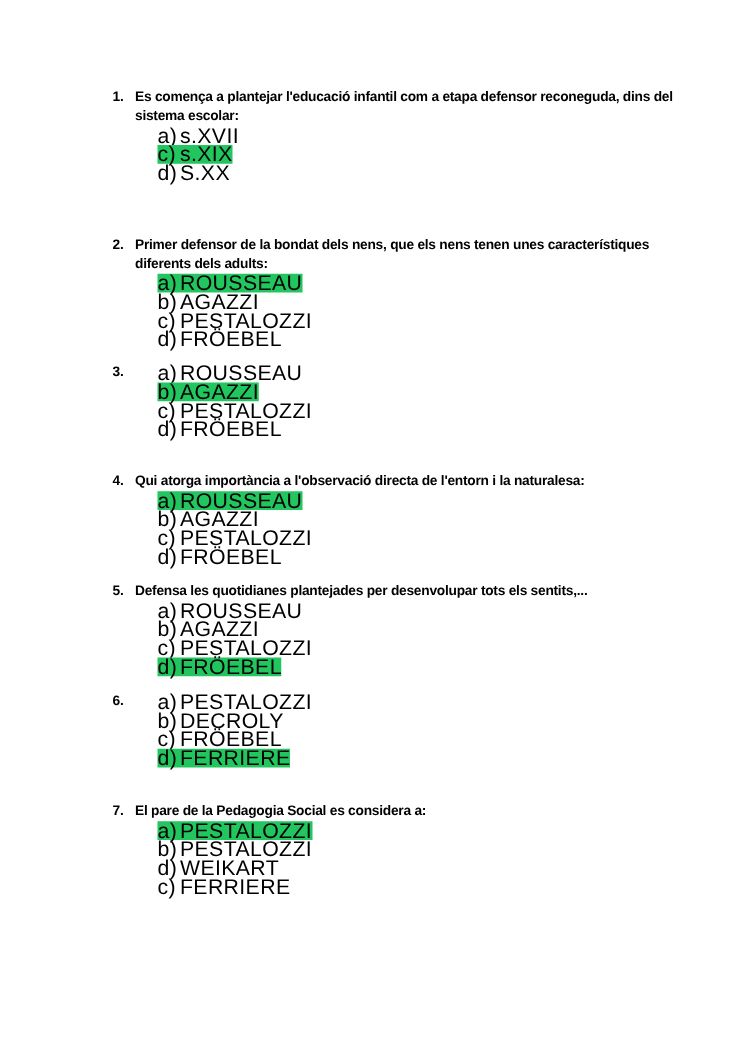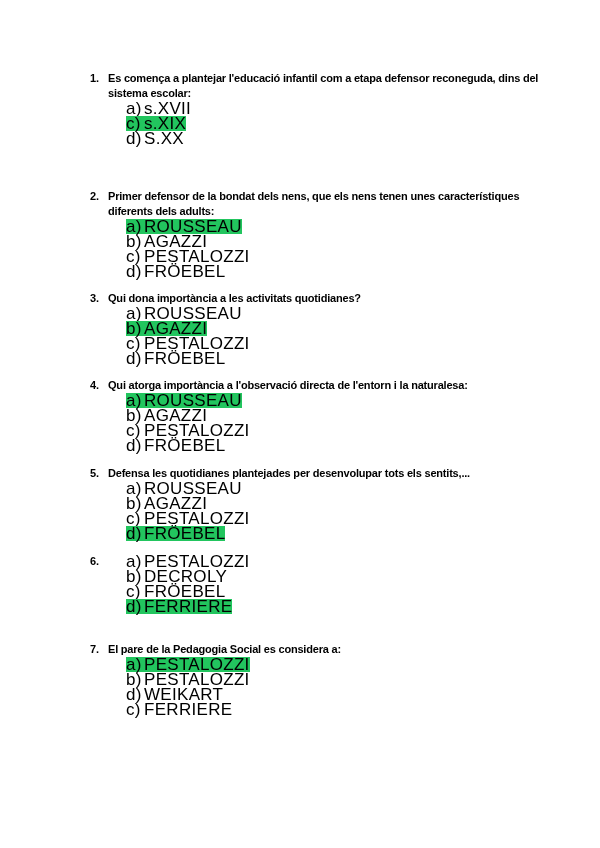--- a/index.html
+++ b/index.html
@@ -41,21 +41,20 @@
       <li class="opt correct"><span class="hl"><span class="opt-letter">a)</span><span>ROUSSEAU</span></span></li>
       <li class="opt"><span class="hl"><span class="opt-letter">b)</span><span>AGAZZI</span></span></li>
       <li class="opt"><span class="hl"><span class="opt-letter">c)</span><span>PESTALOZZI</span></span></li>
       <li class="opt"><span class="hl"><span class="opt-letter">d)</span><span>FRÖEBEL</span></span></li>
     </ul>
   </div>
 
   <div class="q" style="top:291px;">
     <div class="q-head">
       <span class="q-num">3.</span>
-      <span>Qui dona importància a les activitats quotidianes?</span>
     </div>
     <ul class="opts">
       <li class="opt"><span class="hl"><span class="opt-letter">a)</span><span>ROUSSEAU</span></span></li>
       <li class="opt correct"><span class="hl"><span class="opt-letter">b)</span><span>AGAZZI</span></span></li>
       <li class="opt"><span class="hl"><span class="opt-letter">c)</span><span>PESTALOZZI</span></span></li>
       <li class="opt"><span class="hl"><span class="opt-letter">d)</span><span>FRÖEBEL</span></span></li>
     </ul>
   </div>
 
   <div class="q" style="top:378px;">

